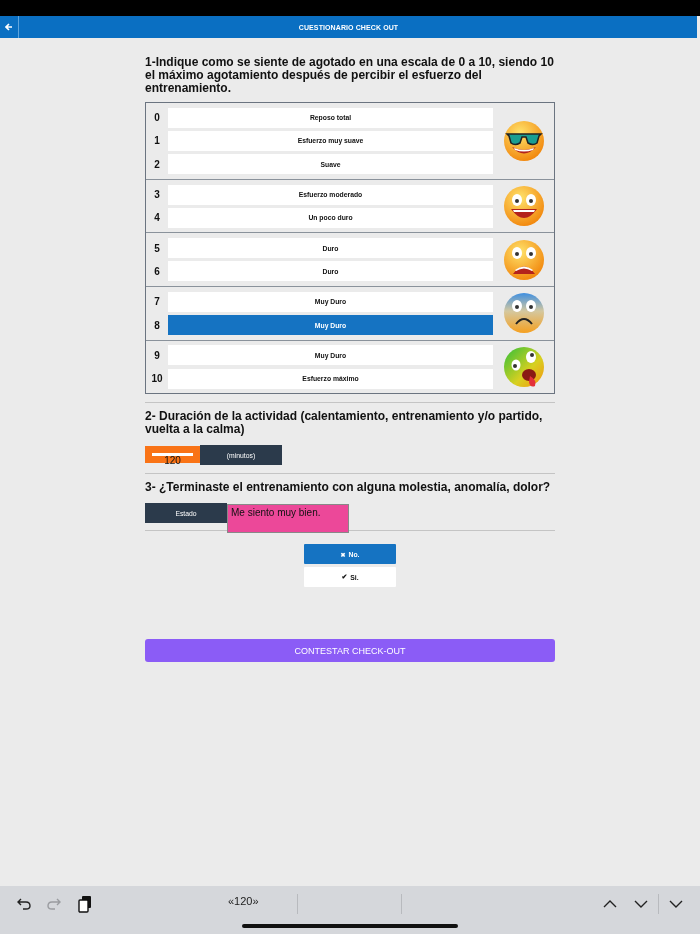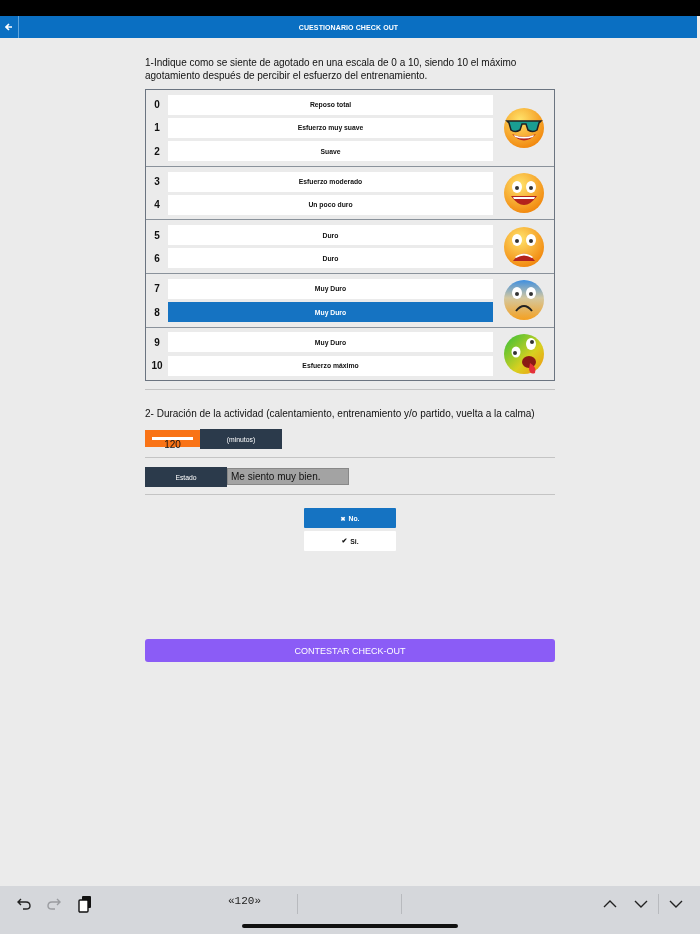--- a/index.html
+++ b/index.html
@@ -3,41 +3,41 @@
   <meta charset="utf-8">
   <style>
     * { box-sizing: border-box; margin: 0; padding: 0; }
     html, body { width: 700px; height: 934px; overflow: hidden; }
     body { background: #ebebeb; font-family: "Liberation Sans", sans-serif; color: #111; position: relative; }
     .statusbar { position: absolute; left: 0; top: 0; width: 700px; height: 16px; background: #000; }
     .navbar { position: absolute; left: 0; top: 16px; width: 697px; height: 22px; background: #0a6fc2; display: flex; align-items: center; }
     .back-btn { width: 19px; height: 22px; border-right: 1px solid #5ea4dd; display: flex; align-items: center; justify-content: center; color: #fff; font-size: 10px; font-weight: bold; }
     .nav-title { flex: 1; text-align: center; color: #fff; font-size: 7px; font-weight: bold; letter-spacing: 0.1px; padding-right: 19px; }
     .content { position: absolute; left: 145px; top: 56px; width: 410px; }
-    .q-title { font-size: 10px; font-weight: normal; line-height: 13px; color: #111; }
+    .q-title { font-size: 12px; font-weight: bold; line-height: 13px; color: #111; }
     .scale { margin-top: 7px; border: 1px solid #6b7480; }
     .group { display: flex; border-bottom: 1.5px solid #8a929b; padding: 3px 0; }
     .group:last-child { border-bottom: none; }
     .rows { flex: 1; }
     .row { display: flex; align-items: center; height: 23.3px; }
     .num { width: 22px; text-align: center; font-size: 10px; font-weight: bold; }
     .opt { width: 325px; height: 20px; background: #fff; display: flex; align-items: center; justify-content: center; font-size: 6.8px; font-weight: bold; color: #111; }
     .opt.selected { background: #1573c2; color: #fff; }
     .emoji { width: 62px; display: flex; align-items: center; justify-content: center; }
     .sep { height: 1px; background: #c4c4c4; margin: 0; }
     .q2 { margin-top: 14px; }
     .inline-row { display: flex; margin-top: 9px; height: 19px; }
     .dur-input { width: 55px; height: 17px; background: #fff; border: 7px solid #f97316; font-size: 10px; text-align: center; line-height: 15px; margin-top: 1px; }
     .dark-label { background: #2b3a4b; color: #fff; font-size: 6.8px; display: flex; align-items: center; justify-content: center; height: 20px; }
-    .state-input { width: 122px; height: 17px; background: #a3a3a3; border: 1px solid #888; font-size: 10px; line-height: 15px; padding-left: 3px; margin-top: 1px; }
+    .state-input { width: 122px; height: 29px; background: #ec4899; border: 1px solid #888; font-size: 10px; line-height: 15px; padding-left: 3px; margin-top: 1px; }
     .yn { width: 92px; margin: 13px auto 0; }
     .yn-btn { height: 20px; display: flex; align-items: center; justify-content: center; font-size: 6.8px; font-weight: bold; background: #fff; color: #111; margin-bottom: 3px; border-radius: 1px; }
     .yn-btn.selected { background: #1573c2; color: #fff; }
     .submit { position: absolute; left: 145px; top: 639px; width: 410px; height: 23px; background: #8b5cf6; color: #fff; font-size: 9px; display: flex; align-items: center; justify-content: center; border-radius: 3px; }
-    .toolbar { position: absolute; left: 0; top: 886px; width: 700px; height: 48px; background: #d5d7db; font-family: Liberation Mono, monospace; }
+    .toolbar { position: absolute; left: 0; top: 886px; width: 700px; height: 48px; background: #d5d7db; }
     .tb-icon { position: absolute; top: 8px; height: 20px; display: flex; align-items: center; justify-content: center; font-size: 16px; color: #222; }
     .tb-text { position: absolute; left: 228px; top: 9px; font-size: 11px; color: #222; }
     .tb-divider { position: absolute; top: 8px; width: 1px; height: 20px; background: #b8babe; }
     .home-indicator { position: absolute; left: 242px; top: 38px; width: 216px; height: 4px; background: #111; border-radius: 2px; }
   </style>
 </head>
 <body>
 
 <div class="statusbar"></div>
 
@@ -205,28 +205,29 @@
             <circle cx="12" cy="20" r="2" fill="#333"></circle>
           <ellipse cx="26" cy="29" rx="7" ry="6" fill="#8a1a14"></ellipse>
           <path d="M27 30 Q34 34 32 40 Q27 42 26 36 Z" fill="#e3303a"></path>
         </svg>
       </div>
     </div>
   </div>
 
   <div class="sep" style="margin-top:8px;"></div>
 
-  <div class="q-title q2" style="margin-top:17px;">2- Duración de la actividad (calentamiento, entrenamiento y/o partido, vuelta a la calma)</div>
+  <div class="q-title q2" style="margin-top:7px;">2- Duración de la actividad (calentamiento, entrenamiento y/o partido, vuelta a la calma)</div>
   <div class="inline-row">
     <div class="dur-input">120</div>
     <div class="dark-label" style="width:82px;">(minutos)</div>
   </div>
 
   <div class="sep" style="margin-top:9px;"></div>
 
+  <div class="q-title" style="margin-top:7px;">3- ¿Terminaste el entrenamiento con alguna molestia, anomalía, dolor?</div>
   <div class="inline-row">
     <div class="dark-label" style="width:82px;">Estado</div>
     <div class="state-input">Me siento muy bien.</div>
   </div>
 
   <div class="sep" style="margin-top:8px;"></div>
 
   <div class="yn">
     <div class="yn-btn selected">
       <span style="margin-right:3px;font-size:6px;">✖</span>

